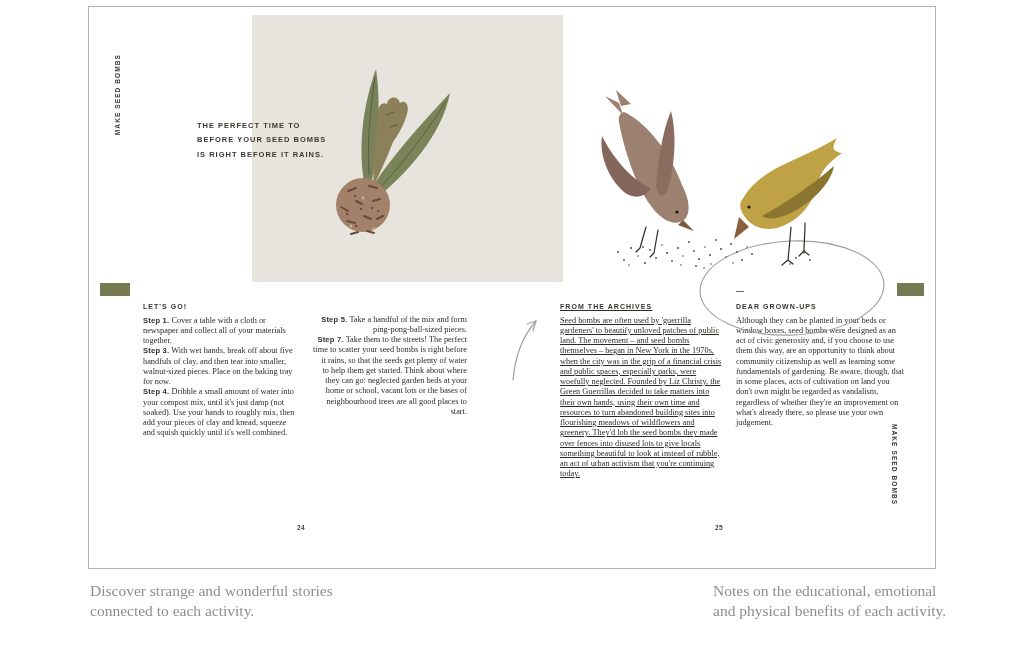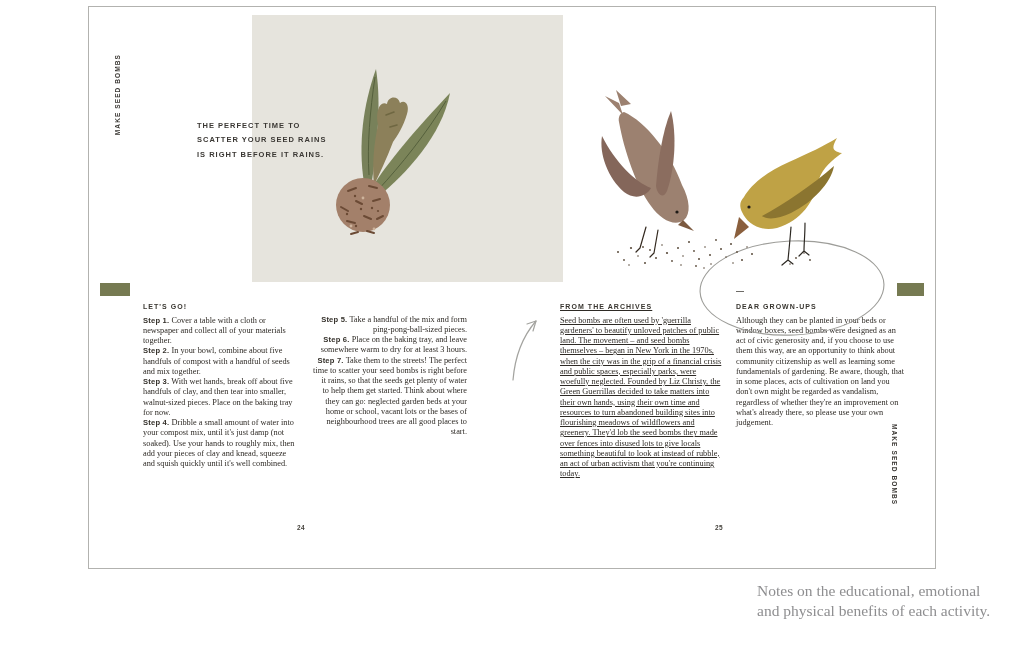--- a/index.html
+++ b/index.html
@@ -34,21 +34,21 @@
   .col-archives{left:560px;top:303px;width:162px;text-decoration:underline;}
   .col-grownups{left:736px;top:287px;width:170px;}
   .pagenum{font:600 6.5px "Liberation Sans",sans-serif;letter-spacing:0.5px;color:#45423c;}
   .pn-24{left:297px;top:524px;}
   .pn-25{left:715px;top:524px;}
   
   .birds-svg{left:500px;top:90px;width:410px;height:300px;z-index:3;pointer-events:none;}
   
   .caption{font:15.5px/20px "Liberation Serif",serif;color:#8e8e90;}
   .cap-l{left:90px;top:581px;width:280px;}
-  .cap-r{left:713px;top:581px;width:260px;margin-left:44px;}
+  .cap-r{left:713px;top:581px;width:260px;}
 </style>
 </head>
 <body>
 
 <div class="artboard">
 
   <div class="abs spread-frame"></div>
 
   <div class="abs vlabel up" style="left:114px;top:54px;">MAKE SEED BOMBS</div>
 
@@ -75,38 +75,36 @@
       <circle cx="126" cy="196" r="1.1" fill="#6b4a35"></circle>
       <circle cx="104" cy="211" r="1.2" fill="#6b4a35"></circle>
       <circle cx="111" cy="183" r="1.4" fill="#cdb39c"></circle>
       <circle cx="99" cy="211" r="1.4" fill="#cdb39c"></circle>
       <circle cx="122" cy="214" r="1.4" fill="#cdb39c"></circle>
     </g>
   </svg>
 
   <div class="abs quote">
     <div>THE PERFECT TIME TO</div>
-    <div>SCATTER YOUR SEED RAINS</div>
+    <div>BEFORE YOUR SEED BOMBS</div>
     <div>IS RIGHT BEFORE IT RAINS.</div>
   </div>
 
   <div class="abs swatch swatch-l"></div>
   <div class="abs swatch swatch-r"></div>
 
   <div class="abs col col-letsgo">
     <div class="h">LET'S GO!</div>
     <p><span class="slabel">Step 1.</span> <span>Cover a table with a cloth or newspaper and collect all of your materials together.</span></p>
-    <p><span class="slabel">Step 2.</span> <span>In your bowl, combine about five handfuls of compost with a handful of seeds and mix together.</span></p>
     <p><span class="slabel">Step 3.</span> <span>With wet hands, break off about five handfuls of clay, and then tear into smaller, walnut-sized pieces. Place on the baking tray for now.</span></p>
     <p><span class="slabel">Step 4.</span> <span>Dribble a small amount of water into your compost mix, until it's just damp (not soaked). Use your hands to roughly mix, then add your pieces of clay and knead, squeeze and squish quickly until it's well combined.</span></p>
   </div>
 
   <div class="abs col col-steps2">
     <p><span class="slabel">Step 5.</span> <span>Take a handful of the mix and form ping-pong-ball-sized pieces.</span></p>
-    <p><span class="slabel">Step 6.</span> <span>Place on the baking tray, and leave somewhere warm to dry for at least 3 hours.</span></p>
     <p><span class="slabel">Step 7.</span> <span>Take them to the streets! The perfect time to scatter your seed bombs is right before it rains, so that the seeds get plenty of water to help them get started. Think about where they can go: neglected garden beds at your home or school, vacant lots or the bases of neighbourhood trees are all good places to start.</span></p>
   </div>
 
   <div class="abs col col-archives">
     <div class="h">FROM THE ARCHIVES</div>
     <p>Seed bombs are often used by 'guerrilla gardeners' to beautify unloved patches of public land. The movement – and seed bombs themselves – began in New York in the 1970s, when the city was in the grip of a financial crisis and public spaces, especially parks, were woefully neglected. Founded by Liz Christy, the Green Guerrillas decided to take matters into their own hands, using their own time and resources to turn abandoned building sites into flourishing meadows of wildflowers and greenery. They'd lob the seed bombs they made over fences into disused lots to give locals something beautiful to look at instead of rubble, an act of urban activism that you're continuing today.</p>
   </div>
 
   <div class="abs col col-grownups">
     <div class="dash">—</div>
@@ -179,18 +177,22 @@
 
     <g>
       <path d="M291,137 C290,150 289,160 288,170 M288,170 L282,175 M288,170 L293,174 M305,133 C305,145 304,153 304,161 M304,161 L299,166 M304,161 L309,165" stroke="#2e2a24" stroke-width="1.2" fill="none" stroke-linecap="round"></path>
       <path d="M239,127 L234,149 L249,137 Z" fill="#8a5f3d"></path>
       <path d="M244,107 C251,94 268,81 289,72 C309,63 324,56 337,48 C332,57 331,61 342,63 C332,70 323,78 319,89 C315,111 301,131 277,138 C259,142 247,133 242,122 C239,116 240,111 244,107 Z" fill="#bfa245"></path>
       <path d="M262,126 C284,114 314,94 334,76 C331,93 313,112 291,123 C279,129 267,130 262,126 Z" fill="#8b7530"></path>
       <circle cx="249" cy="117" r="1.6" fill="#1e1a16"></circle>
     </g>
   </svg>
 
+  <div class="abs caption cap-l">
+    <div>Discover strange and wonderful stories</div>
+    <div>connected to each activity.</div>
+  </div>
   <div class="abs caption cap-r">
     <div>Notes on the educational, emotional</div>
     <div>and physical benefits of each activity.</div>
   </div>
 
 </div>
 
 </body></html>

